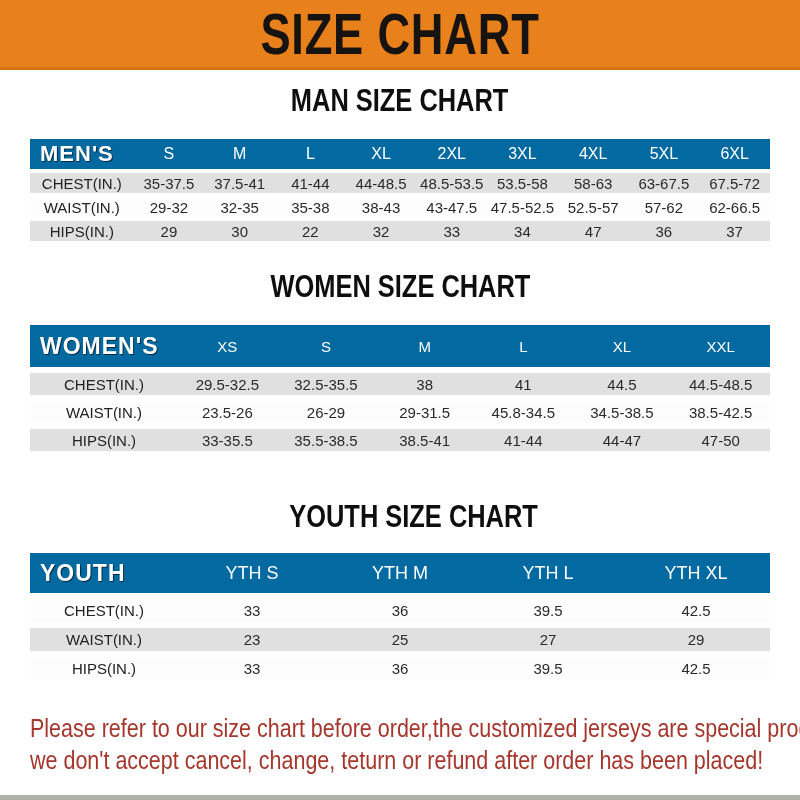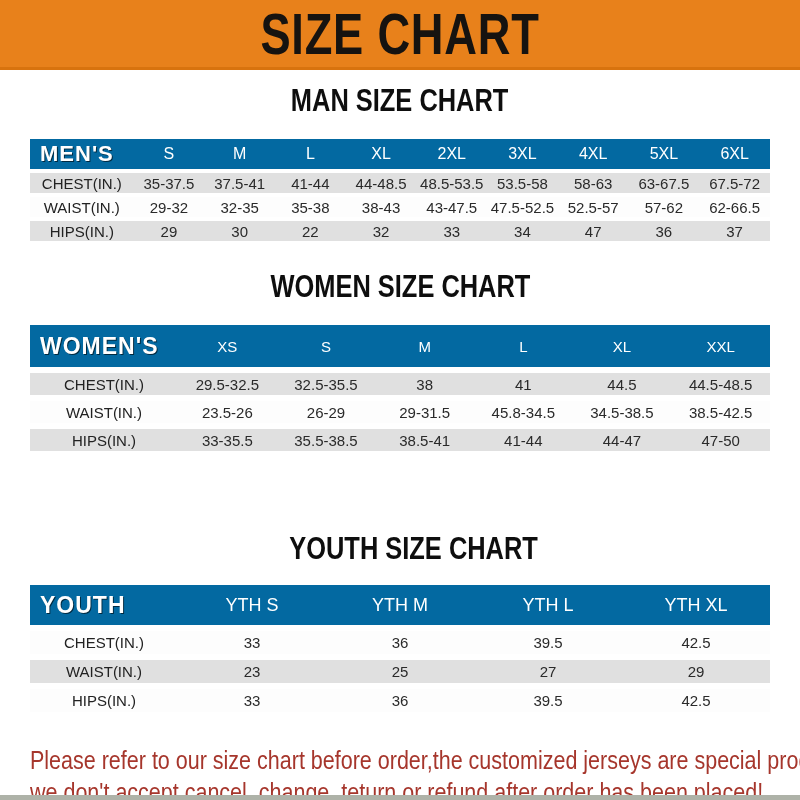--- a/index.html
+++ b/index.html
@@ -34,21 +34,21 @@
   .section-heading {
     text-align:center;
     font-weight:700;
     font-size:31px;
     line-height:36px;
     color:#0e0e0e;
   }
   .heading-inner { display:inline-block; transform:scaleX(0.82); white-space:nowrap; }
   #men-heading   { margin-top:13px; }
   #women-heading { margin-top:24px;text-align:center; }
-  #youth-heading { margin-top:74px;padding-left:28px; }
+  #youth-heading { margin-top:42px;padding-left:28px; }
 
   
   table.size-table {
     width:740px;
     margin:0 auto;
     border-collapse:separate;
     table-layout:fixed;
     font-size:15px;
     color:#2a2a2a;
   }

